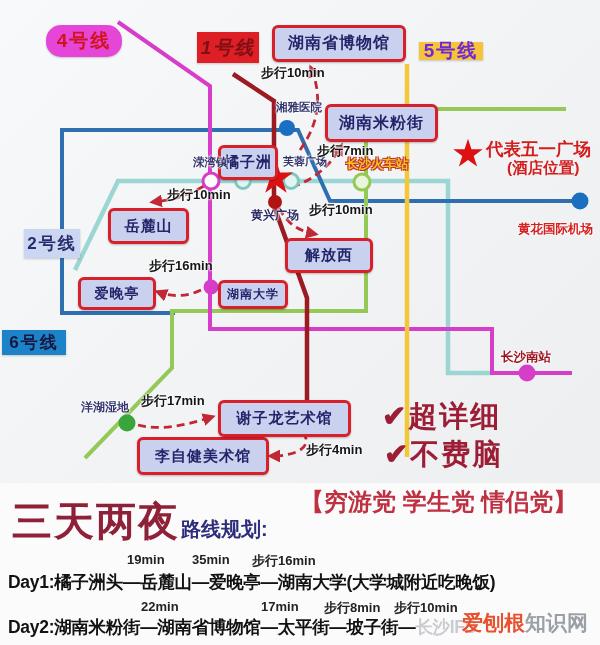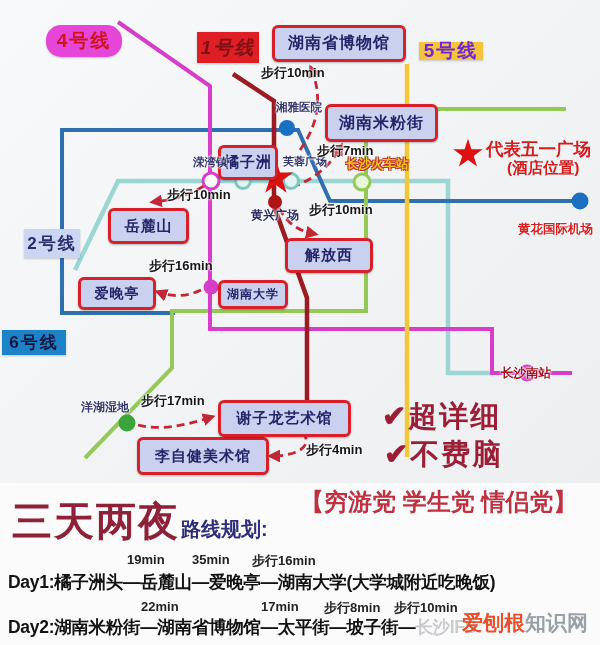--- a/index.html
+++ b/index.html
@@ -115,21 +115,21 @@
   <div class="poi" style="left:218px;top:280px;width:64px;height:23px;font-size:12px;">湖南大学</div>
   <div class="poi" style="left:137px;top:437px;width:126px;height:32px;font-size:15px;">李自健美术馆</div>
   <div class="poi" style="left:218px;top:400px;width:127px;height:31px;font-size:15px;">谢子龙艺术馆</div>
 
   <div class="st" style="left:276px;top:100px;font-size:11.5px;color:#34356e;">湘雅医院</div>
   <div class="st" style="left:181px;top:155px;font-size:11.5px;color:#34356e;margin-left:12px;">溁湾镇</div>
   <div class="st" style="left:283px;top:154px;font-size:11px;color:#34356e;">芙蓉广场</div>
   <div class="st" style="left:251px;top:207px;font-size:12px;color:#2b2c66;">黄兴广场</div>
   <div class="st" style="left:346px;top:156px;font-size:12.5px;color:#f6c320;text-shadow:1px 1px 0 #c03030,-1px -1px 0 #c03030,1px -1px 0 #c03030,-1px 1px 0 #c03030;">长沙火车站</div>
   <div class="st" style="left:518px;top:221px;font-size:12.5px;color:#d61f1f;">黄花国际机场</div>
-  <div class="st" style="left:501px;top:365px;font-size:12.5px;color:#9e1522;">长沙南站</div>
+  <div class="st" style="left:501px;top:349px;font-size:12.5px;color:#9e1522;">长沙南站</div>
   <div class="st" style="left:81px;top:399px;font-size:12px;color:#34356e;">洋湖湿地</div>
 
   <div class="wk" style="left:261px;top:64px;">步行10min</div>
   <div class="wk" style="left:317px;top:142px;">步行7min</div>
   <div class="wk" style="left:309px;top:201px;">步行10min</div>
   <div class="wk" style="left:167px;top:186px;">步行10min</div>
   <div class="wk" style="left:149px;top:257px;">步行16min</div>
   <div class="wk" style="left:141px;top:392px;">步行17min</div>
   <div class="wk" style="left:306px;top:441px;">步行4min</div>
 

